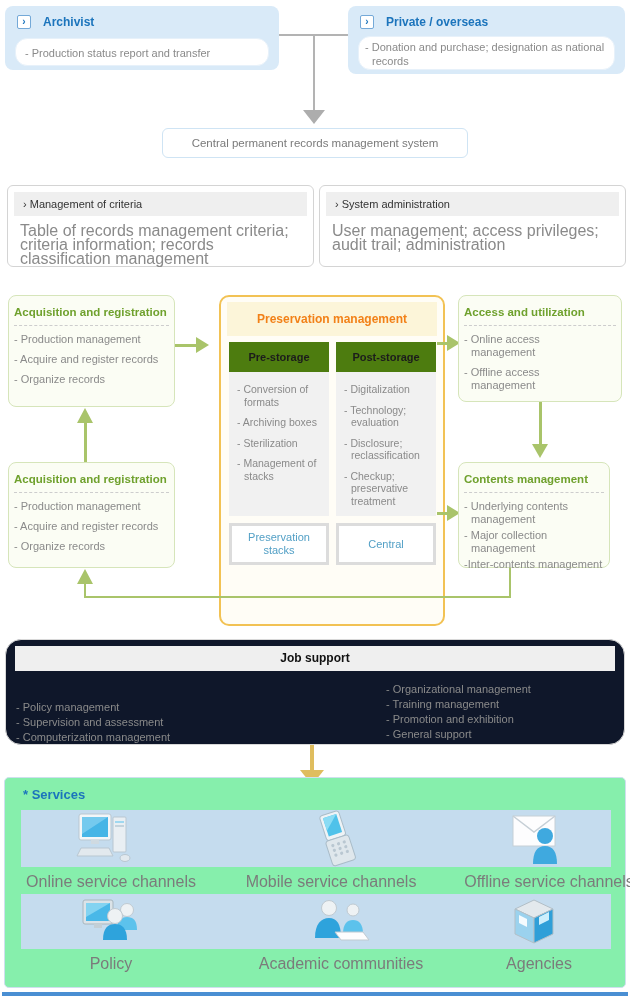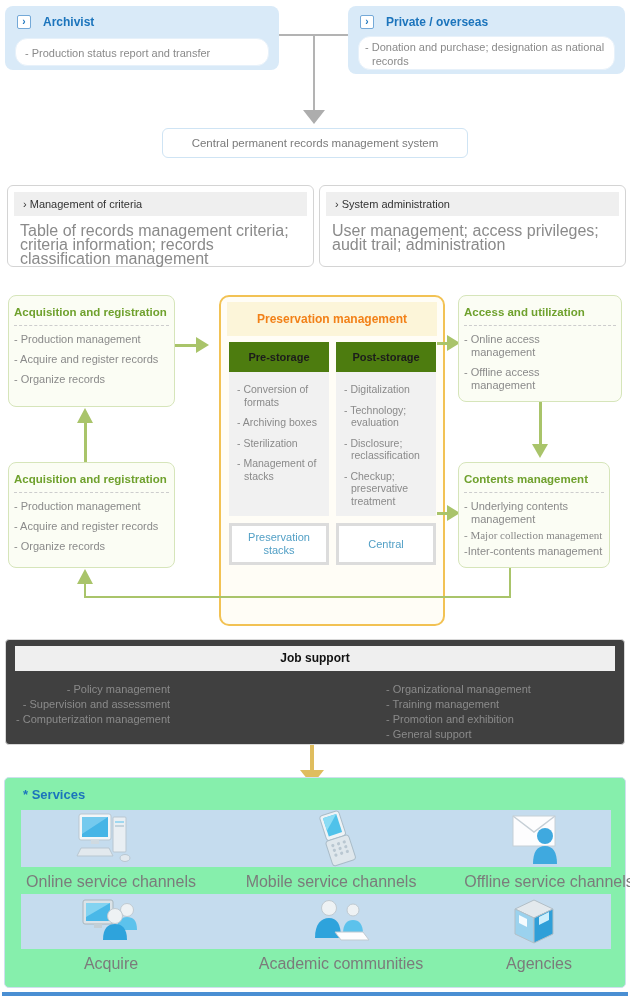--- a/index.html
+++ b/index.html
@@ -48,21 +48,21 @@
   .ln-green{background:#a9c46a;}
   .ln-gold{background:#dfbd5e;}
   .tri{width:0;height:0;}
   .td-gray{border-left:11px solid transparent;border-right:11px solid transparent;border-top:14px solid #adadad;}
   .tr-green{border-top:8px solid transparent;border-bottom:8px solid transparent;border-left:13px solid #a9c46a;}
   .tu-green{border-left:8px solid transparent;border-right:8px solid transparent;border-bottom:15px solid #a9c46a;}
   .td-green{border-left:8px solid transparent;border-right:8px solid transparent;border-top:14px solid #a9c46a;}
   .td-gold{border-left:12px solid transparent;border-right:12px solid transparent;border-top:15px solid #dfbd5e;}
 
   
-  .panel{background:#404040;border:1px solid #d8d8d8;border-radius:4px;box-sizing:border-box;}
+  .panel{background:#0f172a;border:1px solid #d8d8d8;border-radius:16px;box-sizing:border-box;}
   .jobhdr{position:absolute;left:9px;right:9px;top:6px;height:25px;background:#efefef;
           text-align:center;font-weight:bold;font-size:12px;color:#111;line-height:25px;}
   .jitem{color:#8a8a8a;font-size:11px;line-height:15px;white-space:nowrap;}
 
   
   .svc{background:#86efac;border:1px solid #cfdfee;border-radius:5px;box-sizing:border-box;padding-left:47px;}
   .svcttl{font-size:13px;font-weight:bold;color:#1b74bc;}
   .band{position:absolute;background:#c5dcee;}
   .svclbl{position:absolute;color:#7b7b7b;font-size:16px;white-space:nowrap;transform:translateX(-50%);}
   .botbar{background:#4a8fd3;}
@@ -161,32 +161,32 @@
     <div class="itm" style="width:118px;">- Offline access management</div>
   </div>
 
   <div class="abs ln-green" style="left:539px;top:402px;width:3px;height:44px;"></div>
   <div class="abs tri td-green" style="left:532px;top:444px;"></div>
 
   <div class="abs gbox" style="left:458px;top:462px;width:152px;height:106px;">
     <div class="gt">Contents management</div>
     <div class="sep"></div>
     <div class="itm" style="margin-bottom:3px;">- Underlying contents management</div>
-    <div class="itm" style="margin-bottom:3px;font-family:Liberation Serif, serif;">- Major collection management</div>
+    <div class="itm" style="margin-bottom:3px;">- Major collection management</div>
     <div class="itm" style="margin-bottom:0;">-Inter-contents management</div>
   </div>
 
   <div class="abs ln-green" style="left:509px;top:568px;width:2px;height:30px;"></div>
   <div class="abs ln-green" style="left:84px;top:596px;width:427px;height:2px;"></div>
   <div class="abs ln-green" style="left:84px;top:584px;width:2px;height:14px;"></div>
   <div class="abs tri tu-green" style="left:77px;top:569px;"></div>
 
   <div class="abs panel" style="left:5px;top:639px;width:620px;height:106px;">
     <div class="jobhdr">Job support</div>
-    <div class="abs" style="left:10px;top:42px;text-align:right;">
+    <div class="abs" style="left:10px;top:60px;">
       <div class="jitem">- Policy management</div>
       <div class="jitem">- Supervision and assessment</div>
       <div class="jitem">- Computerization management</div>
     </div>
     <div class="abs" style="left:380px;top:42px;">
       <div class="jitem">- Organizational management</div>
       <div class="jitem">- Training management</div>
       <div class="jitem">- Promotion and exhibition</div>
       <div class="jitem">- General support</div>
     </div>
@@ -257,20 +257,20 @@
         <path d="M26 34 L54 34 L60 42 L32 42 Z" fill="#fdfdfe" stroke="#c0cad1"></path>
       </svg>
       <svg class="abs" style="left:486px;top:1px;" width="54" height="52" viewBox="0 0 54 52">
         <path d="M8 14 L27 5 L46 14 L27 23 Z" fill="#e3e9ed" stroke="#b2bfc7"></path>
         <path d="M8 14 L27 23 L27 48 L8 39 Z" fill="#9bd2ee" stroke="#b2bfc7"></path>
         <path d="M27 23 L46 14 L46 39 L27 48 Z" fill="#2f9fd8" stroke="#b2bfc7"></path>
         <path d="M12 20 L20 24 L20 32 L12 28 Z" fill="#ffffff" opacity="0.9"></path>
         <path d="M32 22 L42 17 L42 25 L32 30 Z" fill="#cdeefb"></path>
       </svg>
     </div>
-    <span class="svclbl" style="left:106px;top:177px;">Acquire</span>
+    <span class="svclbl" style="left:106px;top:177px;">Policy</span>
     <span class="svclbl" style="left:336px;top:177px;">Academic communities</span>
     <span class="svclbl" style="left:534px;top:177px;">Agencies</span>
   </div>
 
   <div class="abs botbar" style="left:2px;top:992px;width:626px;height:4px;"></div>
 
 </div>
 
 </body></html>

